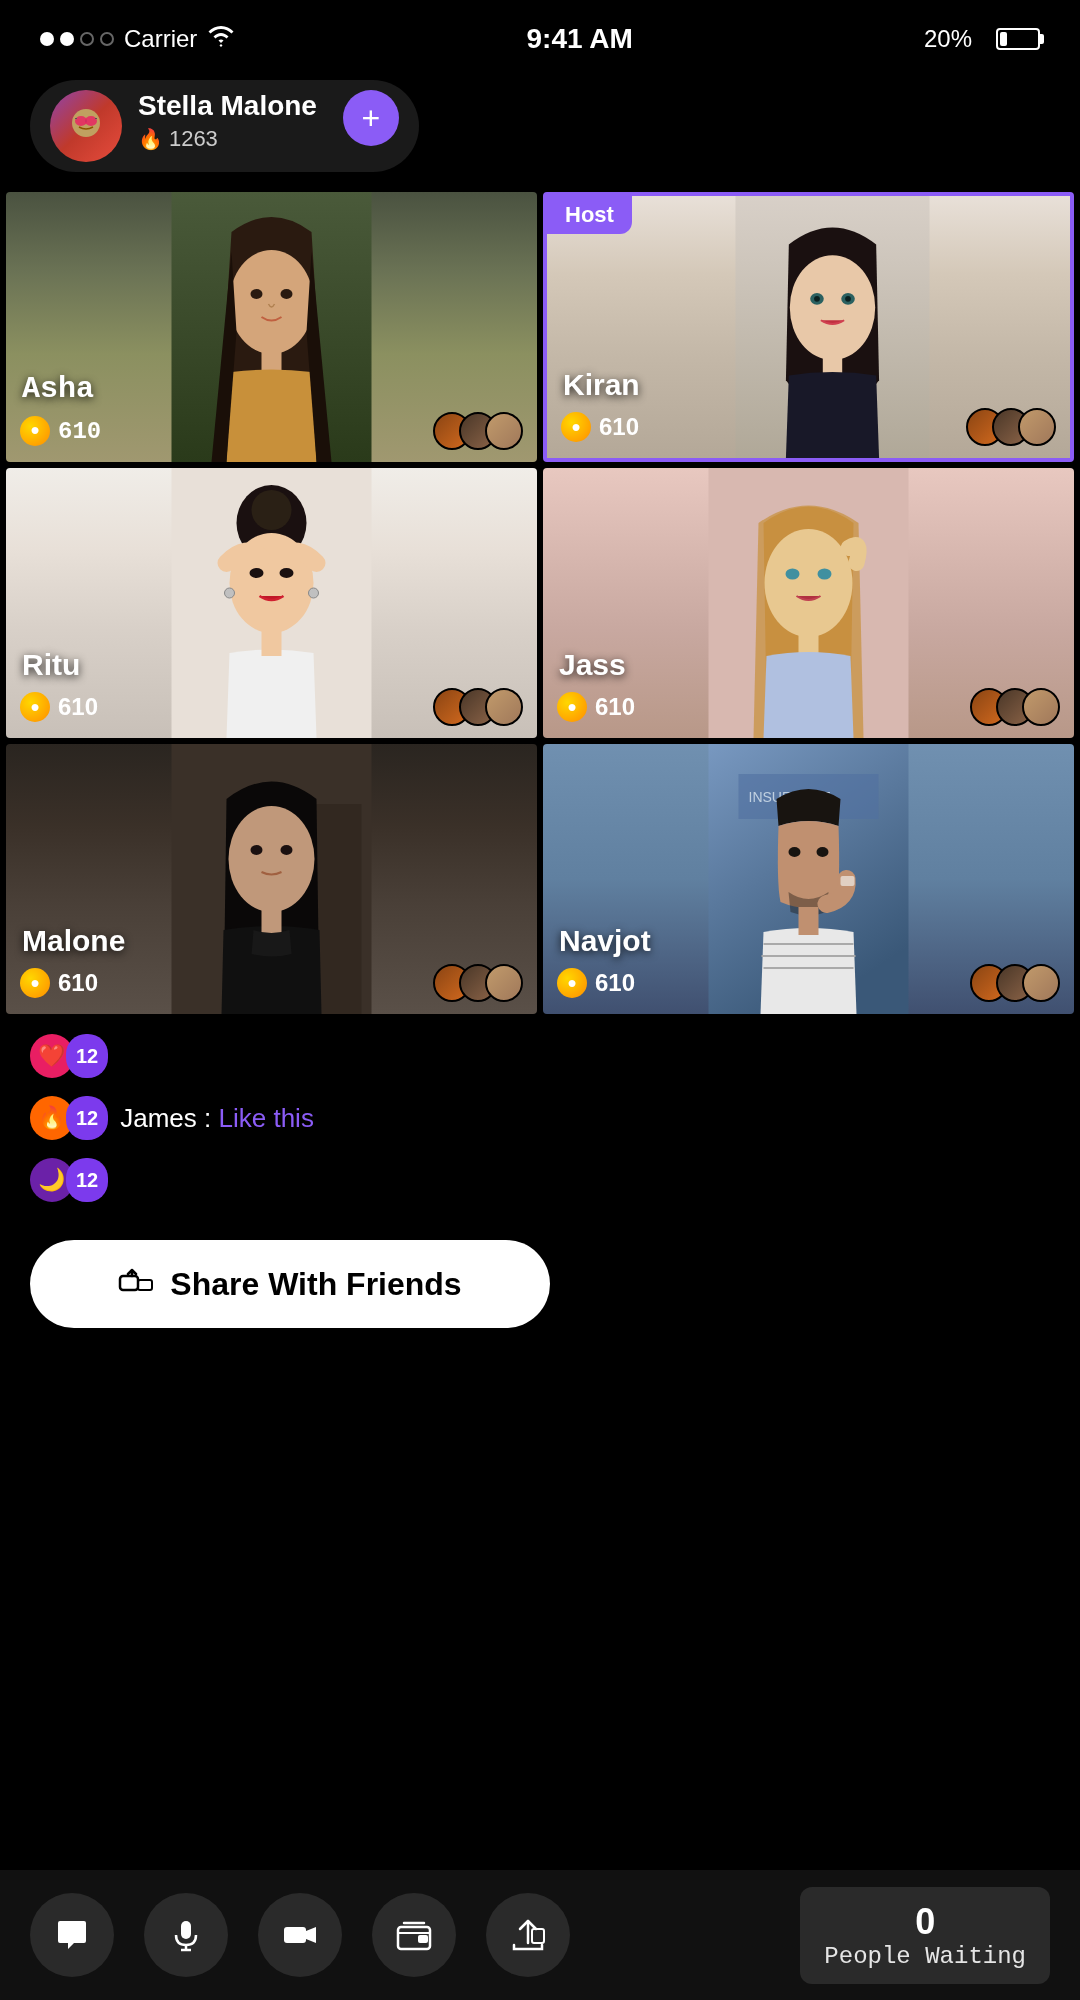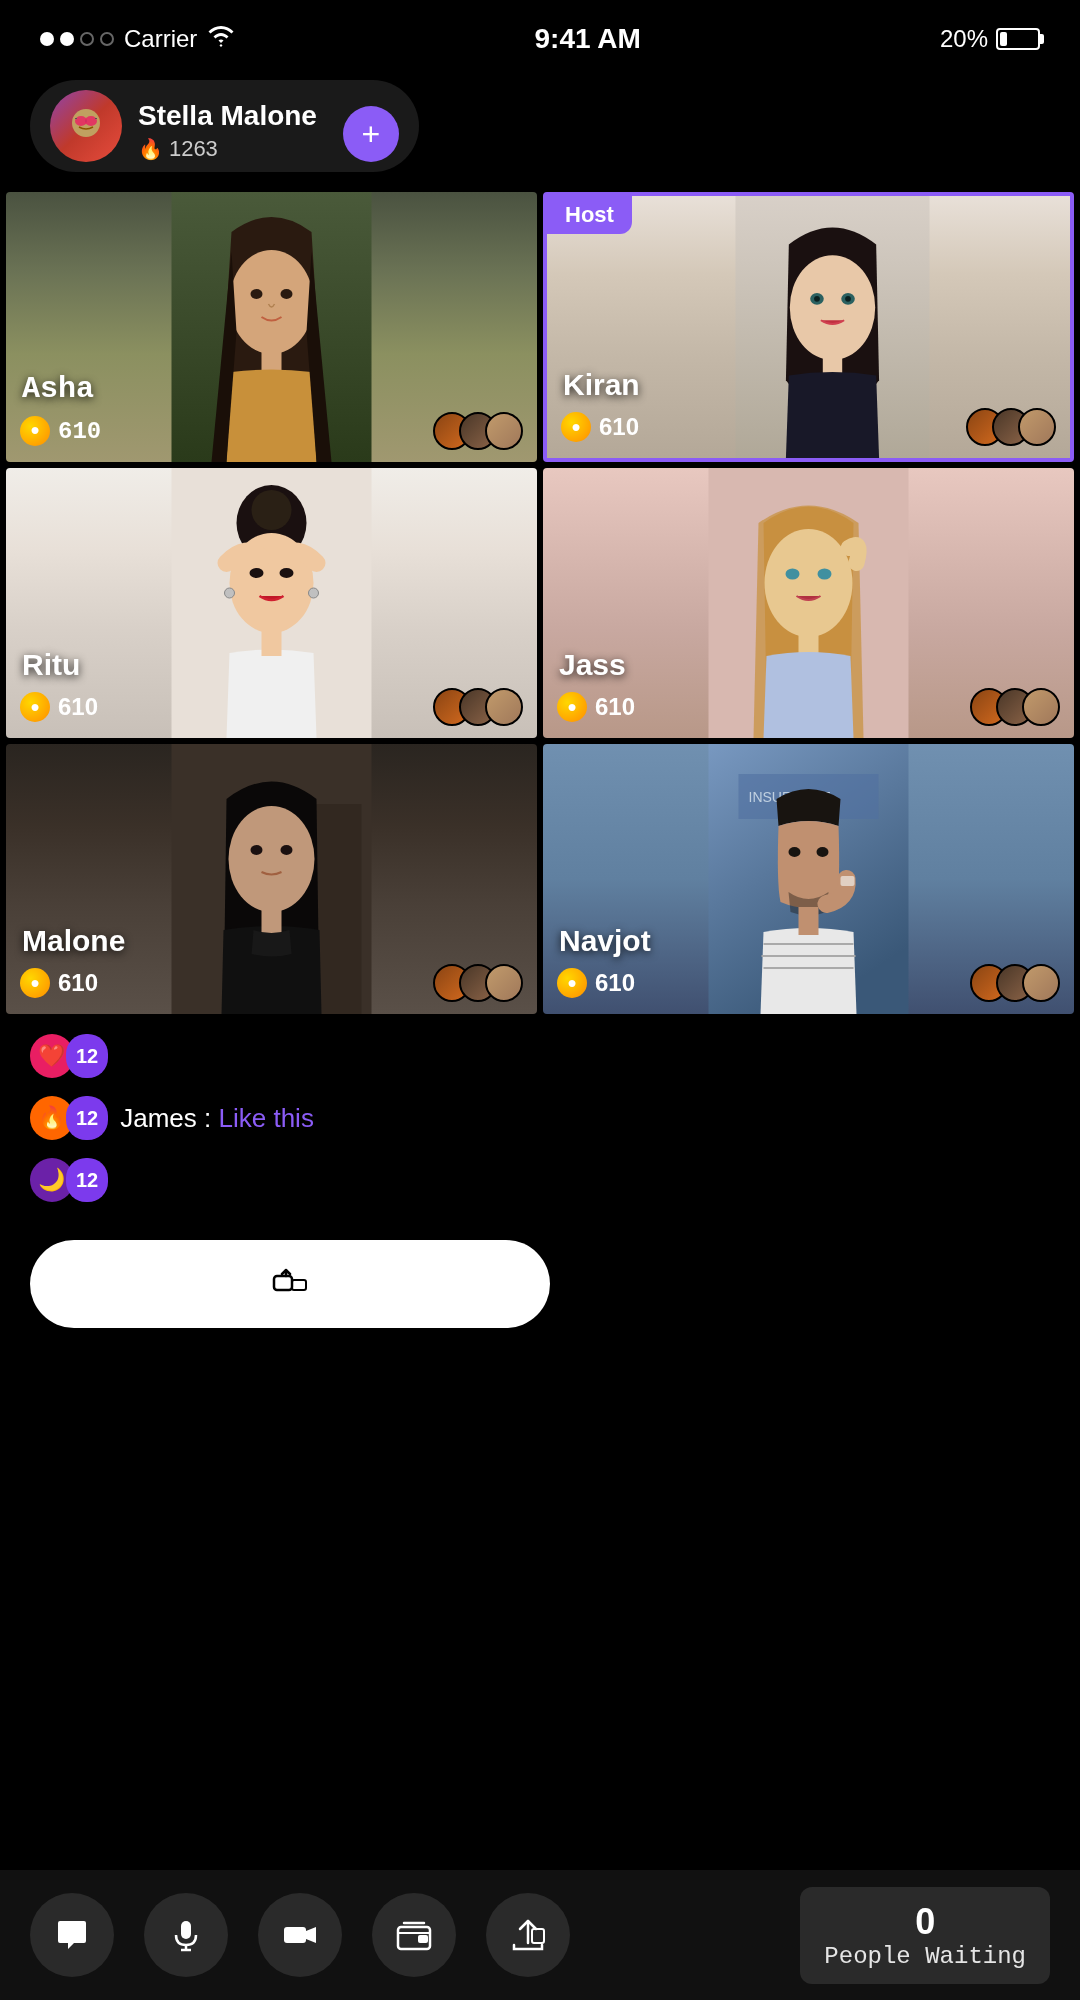--- a/index.html
+++ b/index.html
@@ -29,35 +29,35 @@
       font-size: 24px;
       font-weight: 500;
     }
     .signal-dots {
       display: flex; gap: 6px;
     }
     .dot { width: 14px; height: 14px; border-radius: 50%; background: #fff; }
     .dot.empty { background: transparent; border: 2px solid #666; }
     .wifi-icon { font-size: 22px; }
     .status-center { font-size: 28px; font-weight: 600; }
-    .status-right { display: flex; align-items: center; gap: 8px; font-size: 24px; font-weight: 500; }
+    .status-right { display: flex; align-items: center; gap: 24px; font-size: 24px; font-weight: 500; }
     .battery-icon {
       width: 44px; height: 22px; border: 2px solid #fff; border-radius: 4px; position: relative;
       display: flex; align-items: center; padding: 2px;
     }
     .battery-icon::after {
       content: ''; position: absolute; right: -6px; top: 50%; transform: translateY(-50%);
       width: 4px; height: 10px; background: #fff; border-radius: 0 2px 2px 0;
     }
     .battery-fill { width: 20%; height: 100%; background: #fff; border-radius: 2px; }
 
     
     .profile-header {
       display: flex;
-      align-items: flex-end;
+      align-items: flex-start;
       margin: 10px 30px 20px;
       background: #1a1a1a;
       border-radius: 50px;
       padding: 10px 20px;
       width: fit-content;
       gap: 16px;
     }
     .profile-avatar {
       width: 72px; height: 72px; border-radius: 50%;
       background: linear-gradient(135deg, #e74c3c, #c0392b);
@@ -594,20 +594,21 @@
 
 <div class="share-btn-container">
   <button class="share-button">
     <span class="share-icon-box">
       <svg width="36" height="36" viewBox="0 0 36 36" fill="none">
         <rect x="2" y="14" width="18" height="14" rx="3" stroke="#000" stroke-width="2.5" fill="none"></rect>
         <path d="M14 14V8M14 8L10 12M14 8L18 12" stroke="#000" stroke-width="2.5" stroke-linecap="round" stroke-linejoin="round"></path>
         <rect x="20" y="18" width="14" height="10" rx="2" stroke="#000" stroke-width="2" fill="none"></rect>
       </svg>
     </span>
+    <span>Share With Friends</span>
   </button>
 </div>
 
 <div class="bottom-bar">
   <div class="bottom-actions">
 
     <button class="action-btn">
       <svg width="36" height="36" viewBox="0 0 36 36" fill="white">
         <path d="M4 6 Q4 4 6 4 L30 4 Q32 4 32 6 L32 24 Q32 26 30 26 L20 26 L14 32 L14 26 L6 26 Q4 26 4 24 Z"></path>
       </svg>

